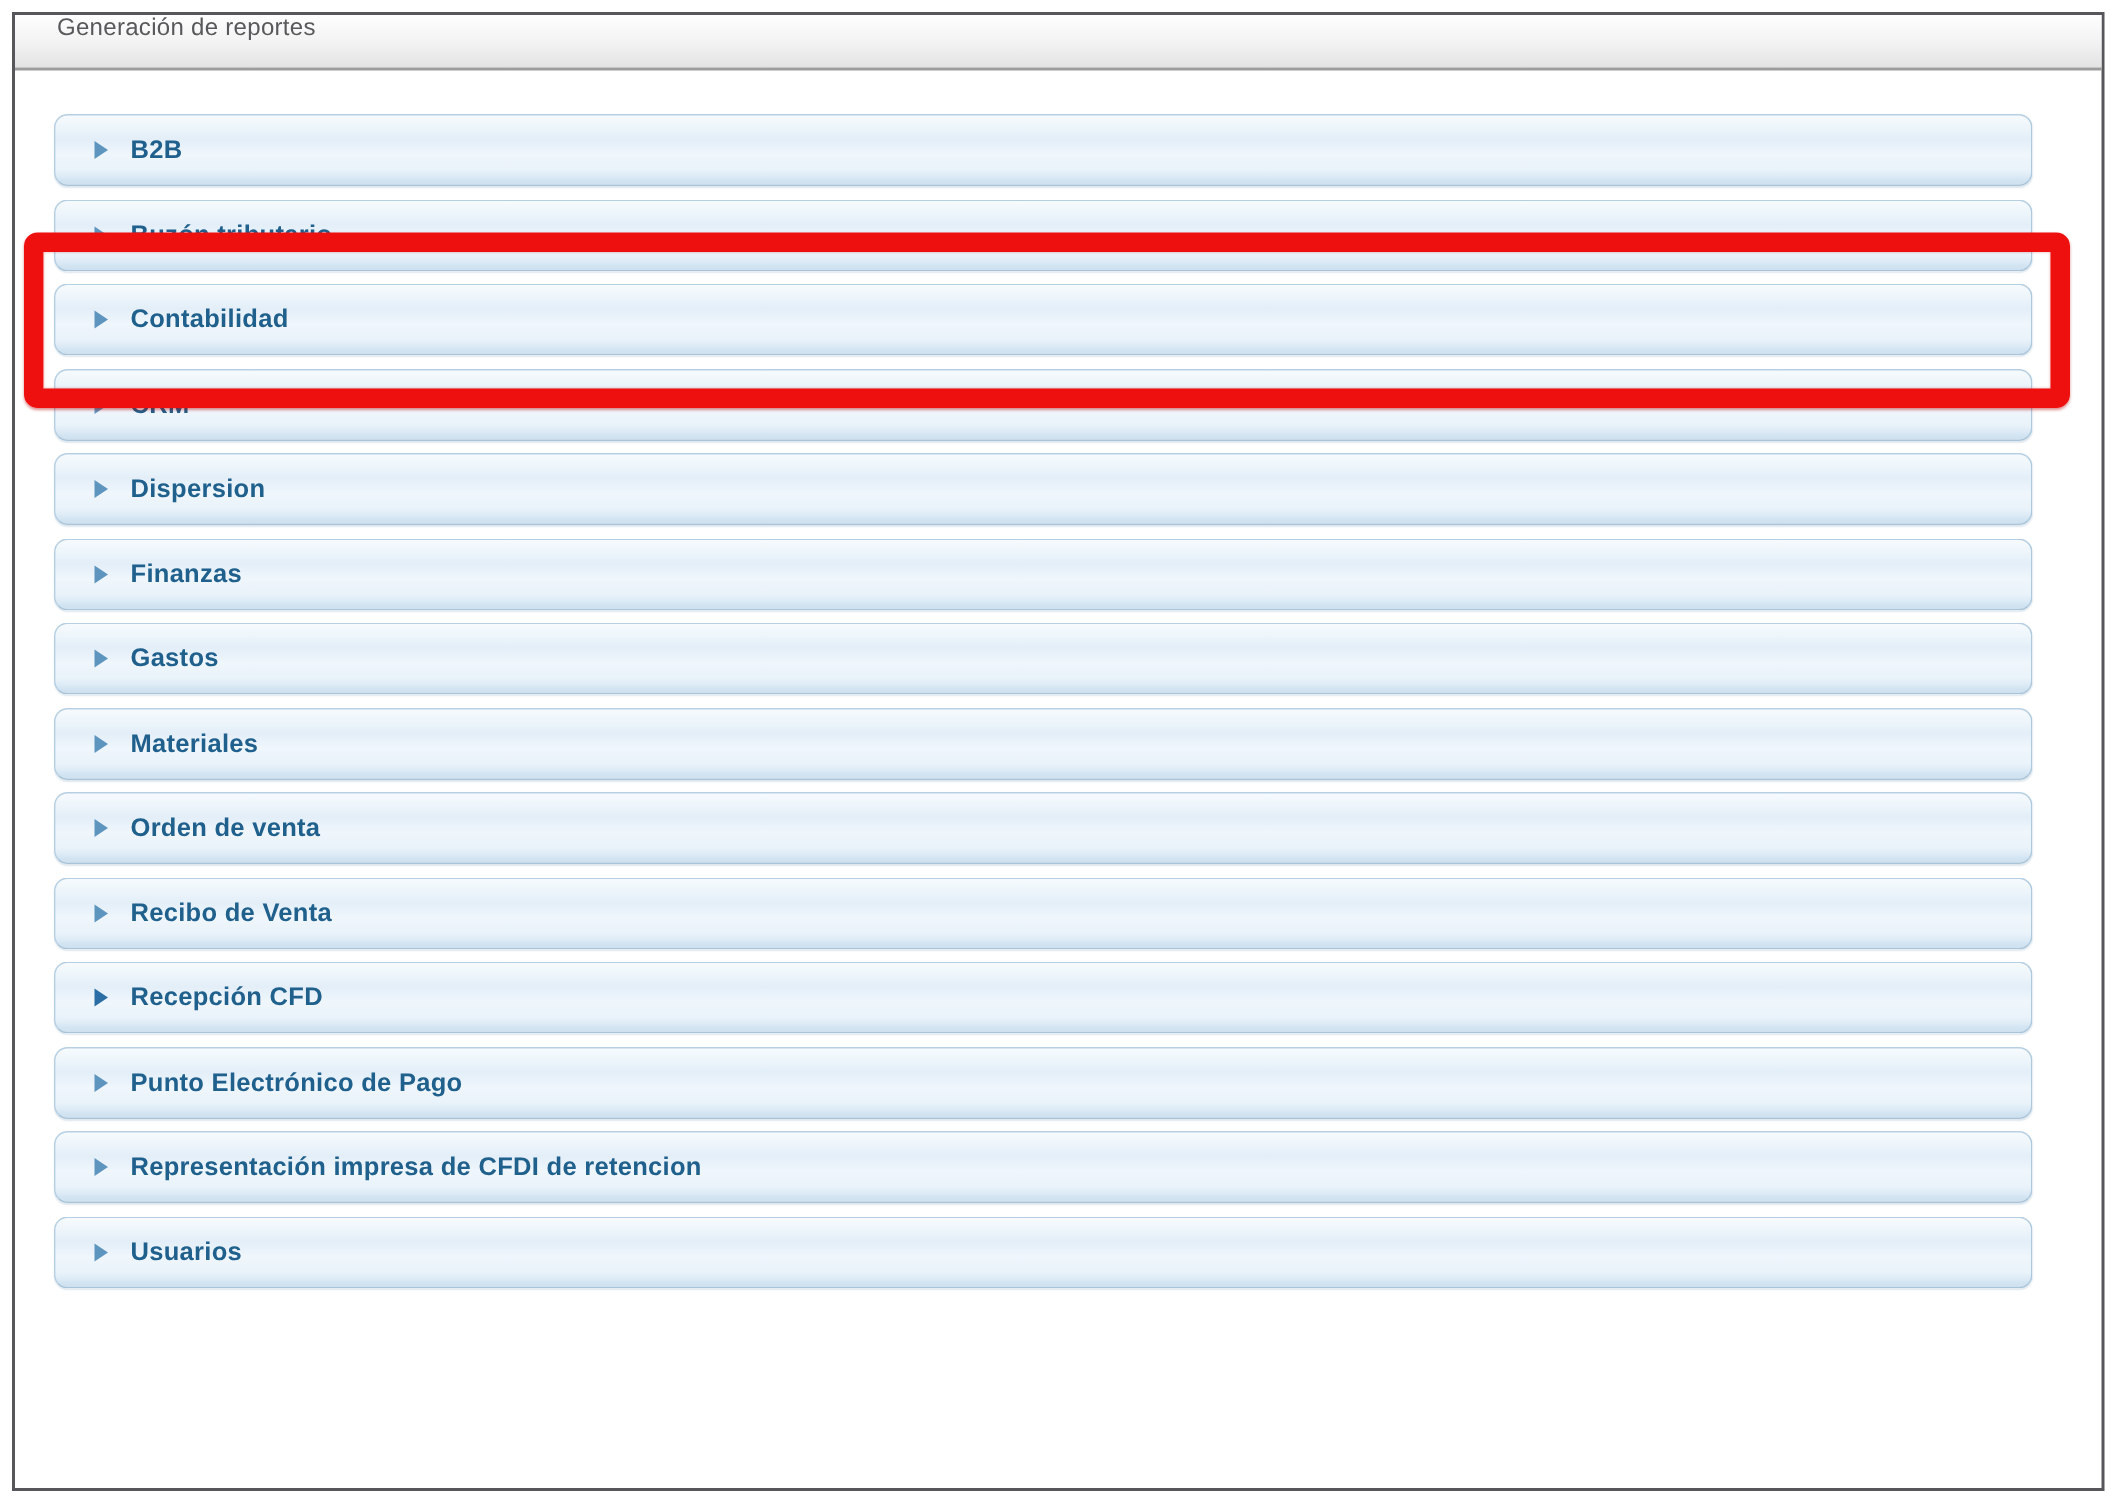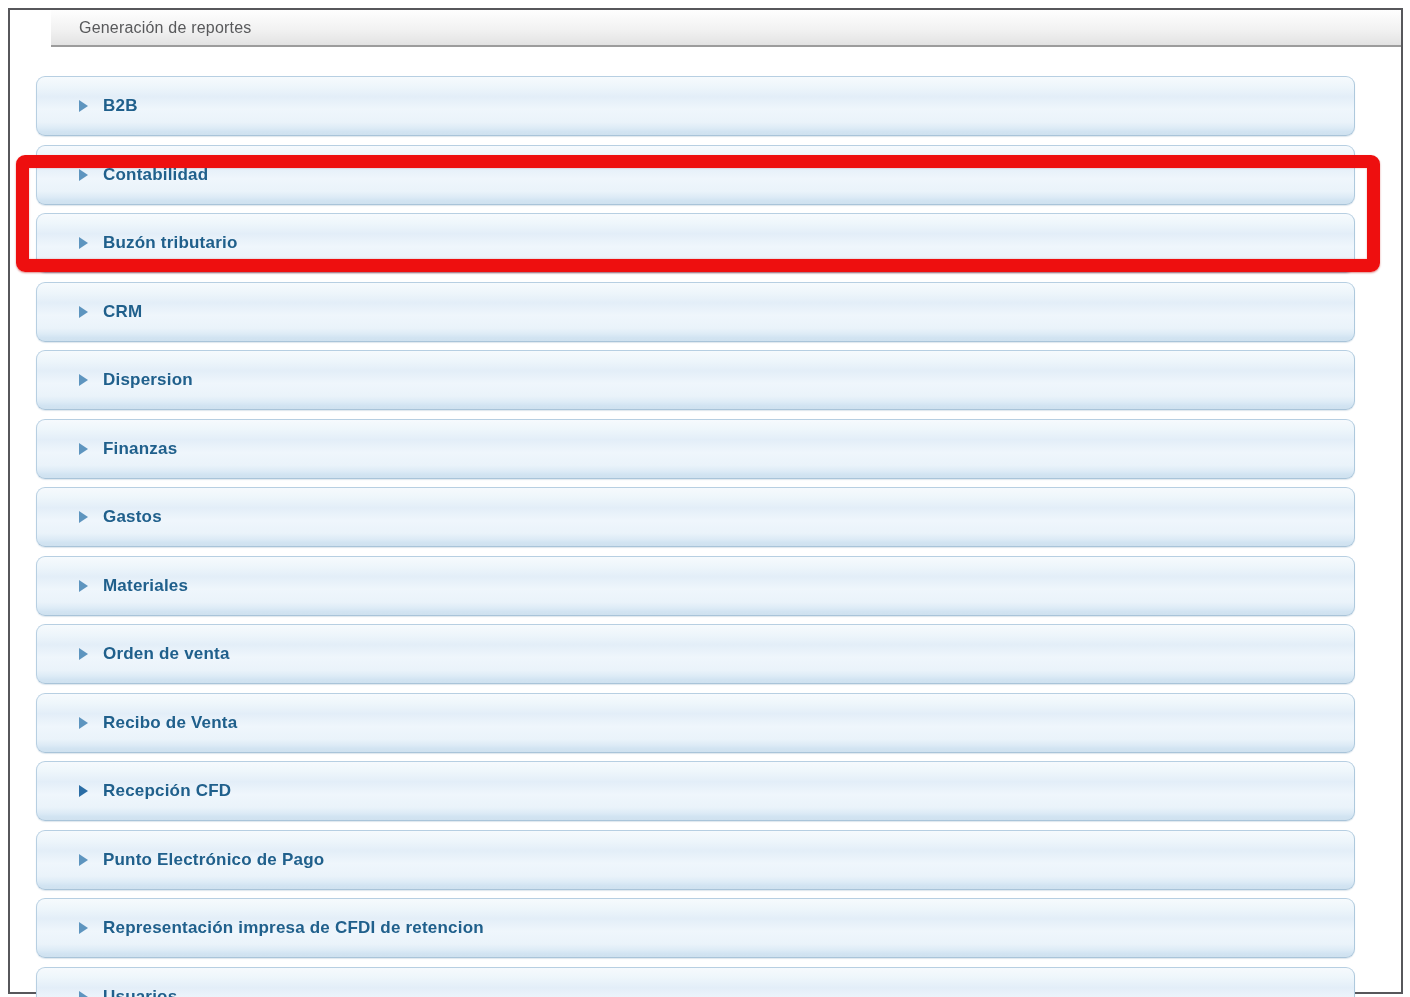--- a/index.html
+++ b/index.html
@@ -19,47 +19,45 @@
     border: 2px solid #57575b;
     background: #ffffff;
   }
 
   
   .panel-header {
     height: 37px;
     background: linear-gradient(180deg, #fefefe 0%, #f2f2f2 55%, #e6e6e6 90%, #e2e2e2 100%);
     border-bottom: 2px solid #9c9c9c;
     display: flex;
-    align-items: center;
     padding-left: 28px;
     color: #58595b;
     font-size: 16px;
     letter-spacing: 0.2px;
-    margin-left: 41px;
   }
 
   
   .accordion {
     padding: 29px 0 0 26px;
   }
   .acc-item {
     width: 1319px;
-    height: 60px;
+    height: 48px;
     margin-bottom: 8.5px;
     border: 1px solid #b7cfe2;
     border-bottom-color: #a9c4d9;
     border-right-color: #aec9dd;
     border-radius: 9px;
     background: linear-gradient(180deg,
       #f6fafd 0%, #eef6fb 16%, #e3eef8 34%, #eff6fc 56%,
       #eaf3fa 78%, #ddebf6 88%, #d2e4f2 94%, #cfe1ef 100%);
     box-shadow: 0 1px 1px rgba(160,185,205,0.35);
     display: flex;
     align-items: center;
-    padding-left: 42px;
+    padding-left: 26px;
     cursor: pointer;
   }
   .arrow {
     width: 0; height: 0;
     border-top: 6px solid transparent;
     border-bottom: 6px solid transparent;
     border-left: 9px solid #5e95bf;
     margin-right: 15px;
     flex: 0 0 auto;
   }
@@ -96,26 +94,26 @@
   </div>
 
   <div class="accordion">
   <div class="acc-item">
     <span class="arrow"></span>
     <span class="acc-label">B2B</span>
   </div>
 
   <div class="acc-item">
     <span class="arrow"></span>
-    <span class="acc-label">Contabilidad</span>
+    <span class="acc-label">Buzón tributario</span>
   </div>
 
   <div class="acc-item">
     <span class="arrow"></span>
-    <span class="acc-label">Buzón tributario</span>
+    <span class="acc-label">Contabilidad</span>
   </div>
 
   <div class="acc-item">
     <span class="arrow"></span>
     <span class="acc-label">CRM</span>
   </div>
 
   <div class="acc-item">
     <span class="arrow"></span>
     <span class="acc-label">Dispersion</span>

